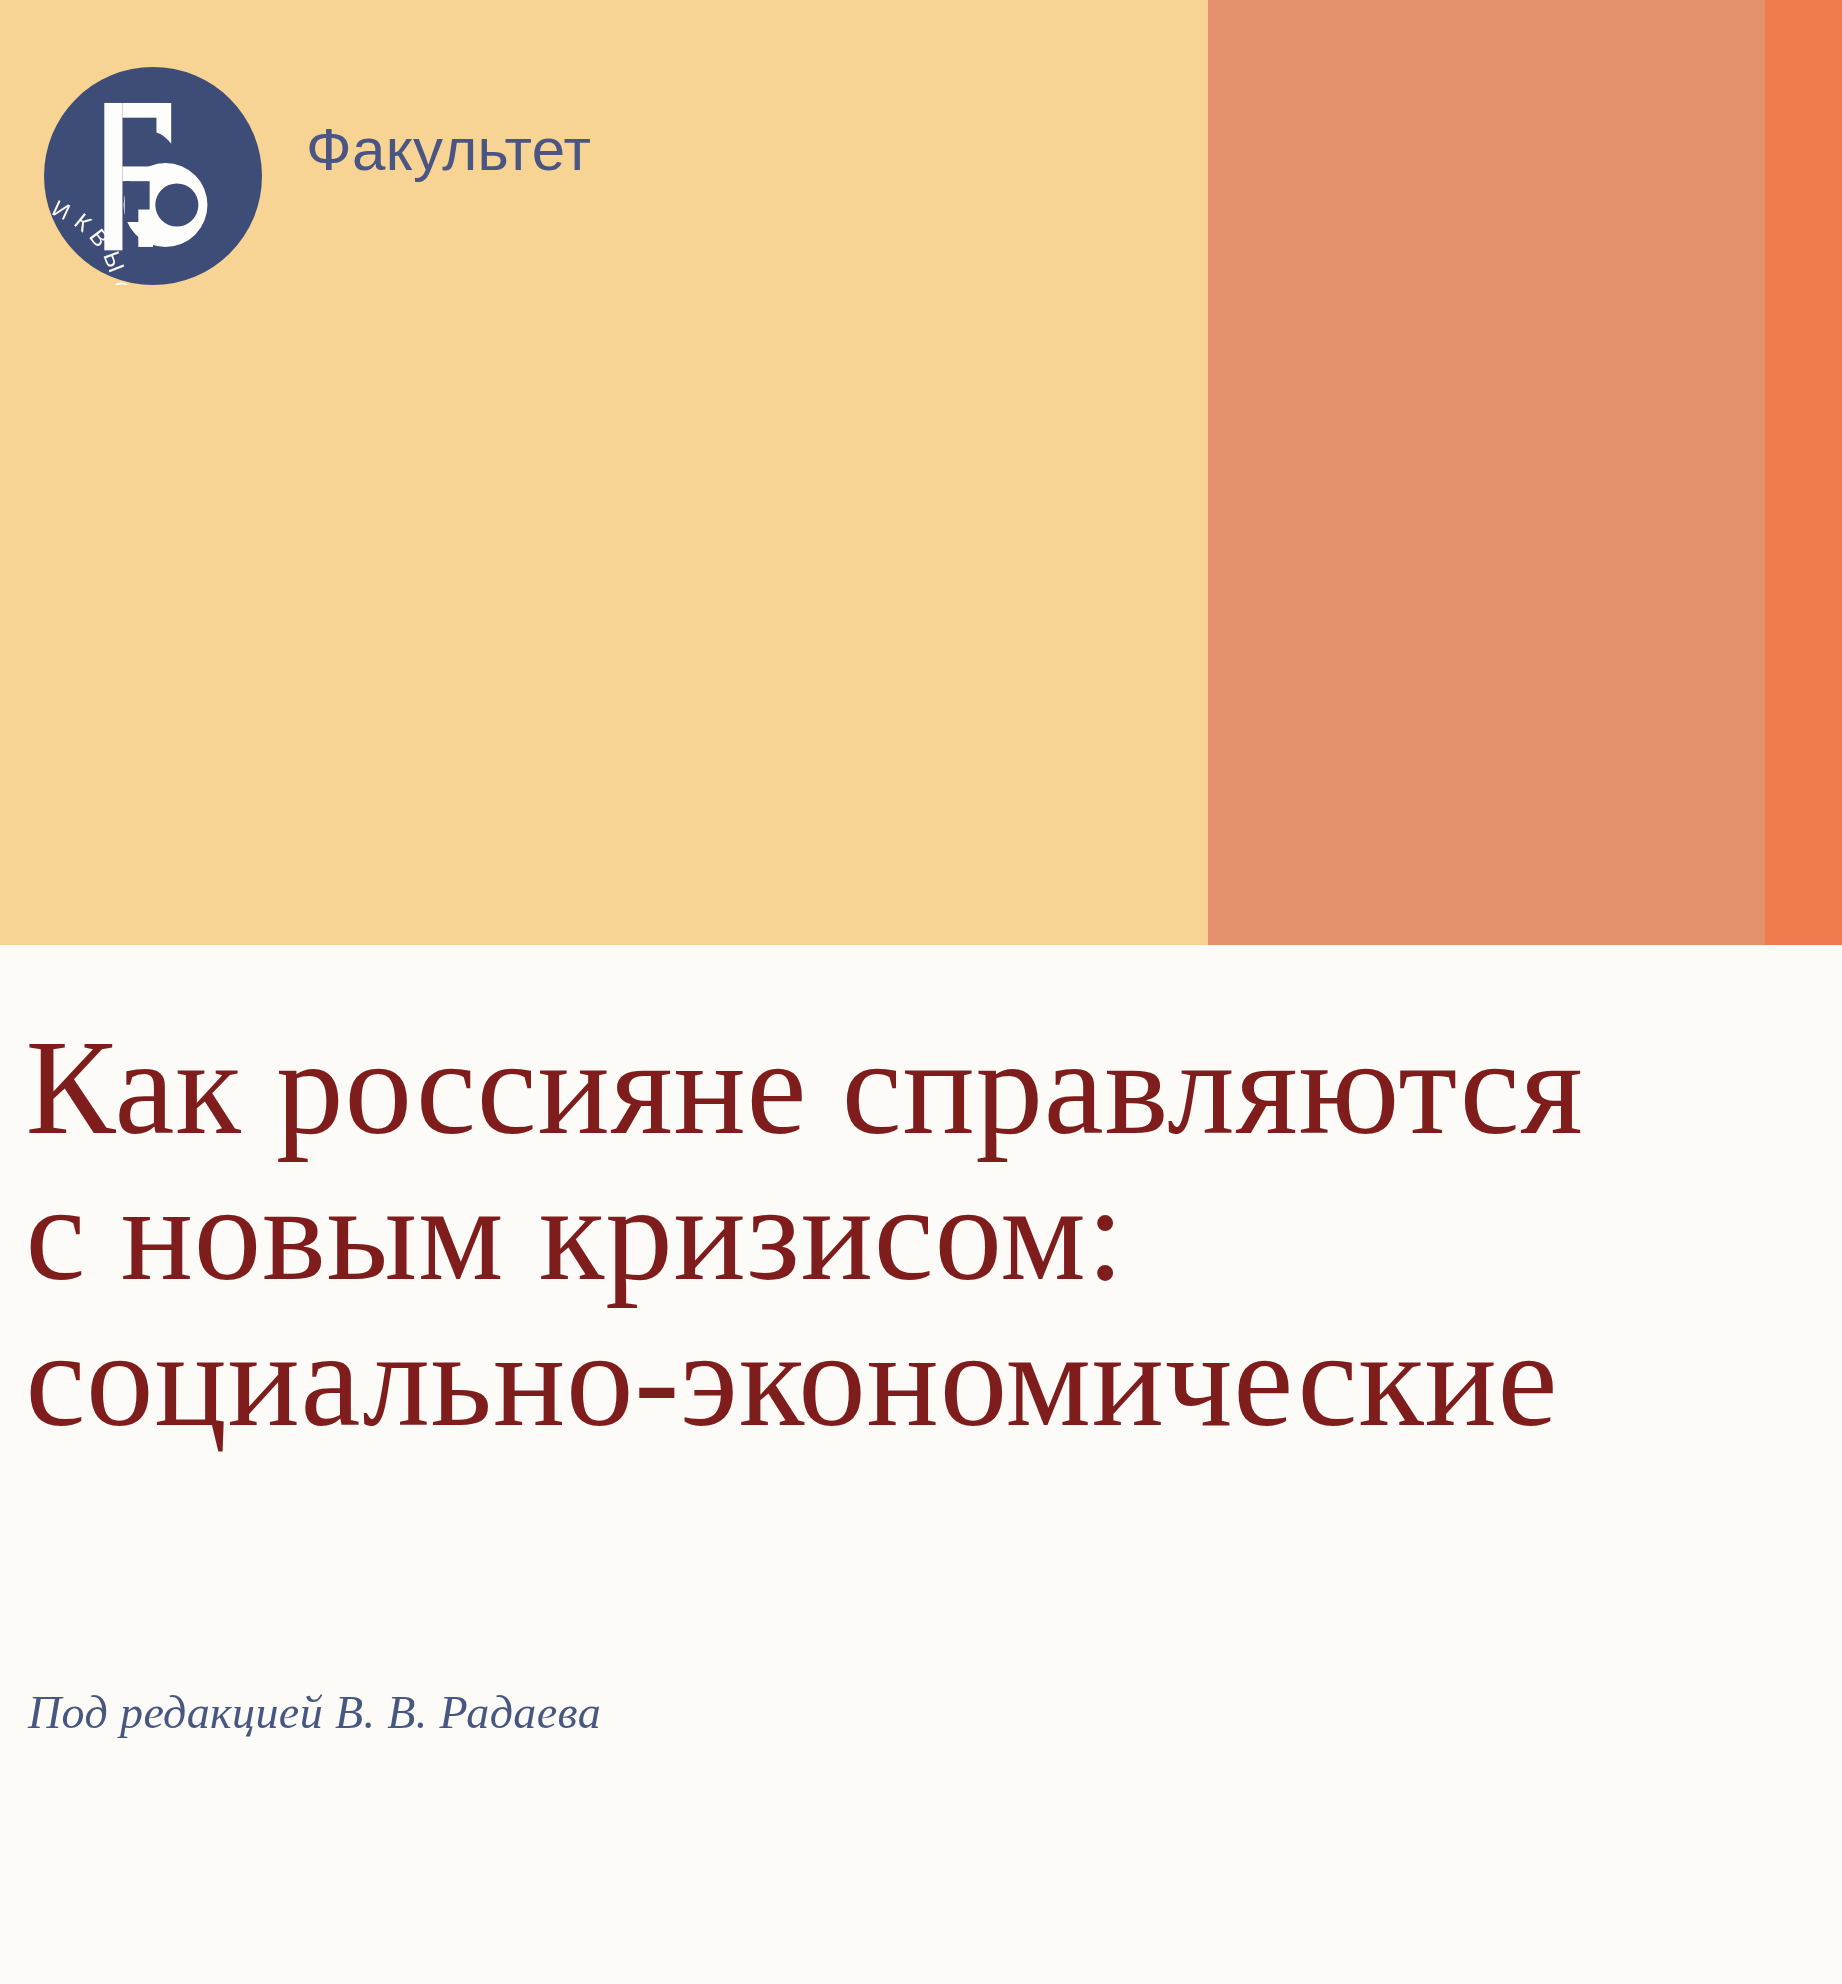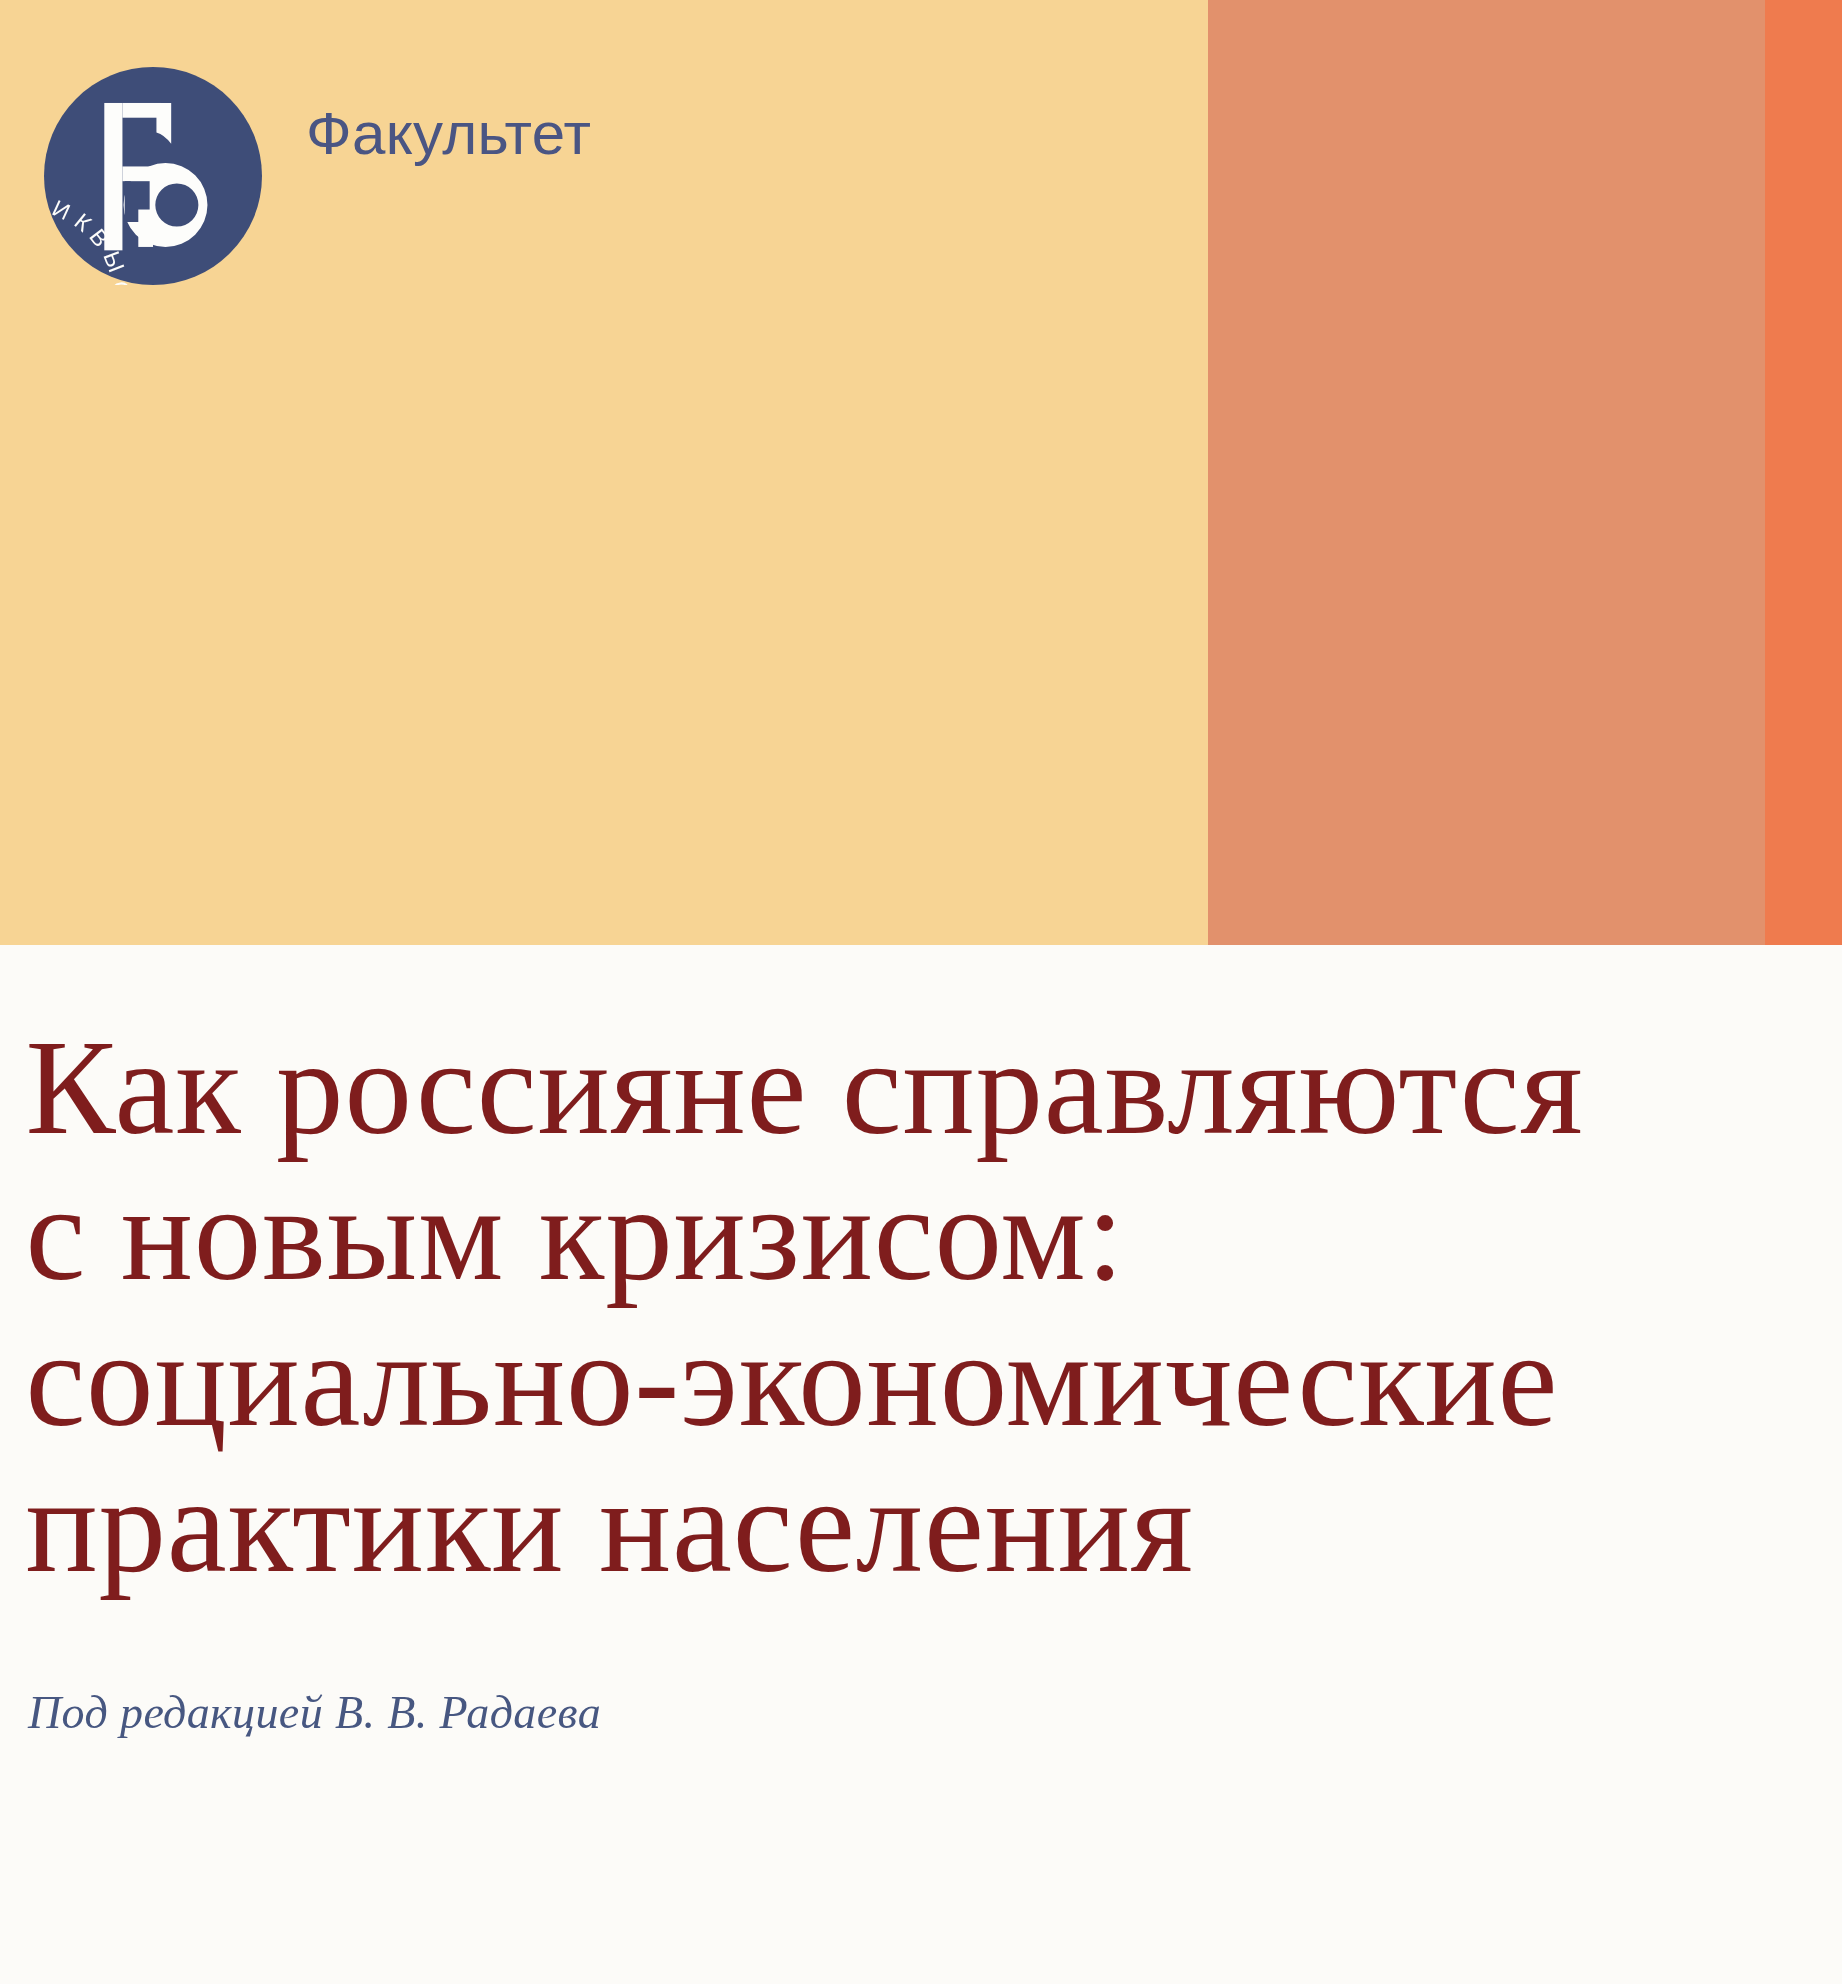--- a/index.html
+++ b/index.html
@@ -30,21 +30,21 @@
     width: 78px; height: 945px;
     background: #EF7B4E;
   }
   
   .logo {
     position: absolute; left: 44px; top: 67px;
     width: 218px; height: 218px;
   }
   
   .faculty {
-    position: absolute; left: 306px; top: 88px;
+    position: absolute; left: 306px; top: 104px;
     font-size: 60px; line-height: 92px;
     color: #4A5583;
     letter-spacing: 0.4px;
   }
   
   .title {
     position: absolute; left: 25.4px; top: 1015px;
     font-family: "Liberation Serif", "DejaVu Serif", serif;
     font-size: 135px; line-height: 146px;
     letter-spacing: 0.8px;
@@ -100,19 +100,18 @@
   </svg>
 
   <div class="faculty">
     <div>Факультет</div>
   </div>
 
   <div class="title">
     <div>Как россияне справляются</div>
     <div>с новым кризисом:</div>
     <div>социально-экономические</div>
-    <div>практики населения</div>
   </div>
 
   <div class="editor">Под редакцией В. В. Радаева</div>
 
 </div>
 
 
 </body></html>

